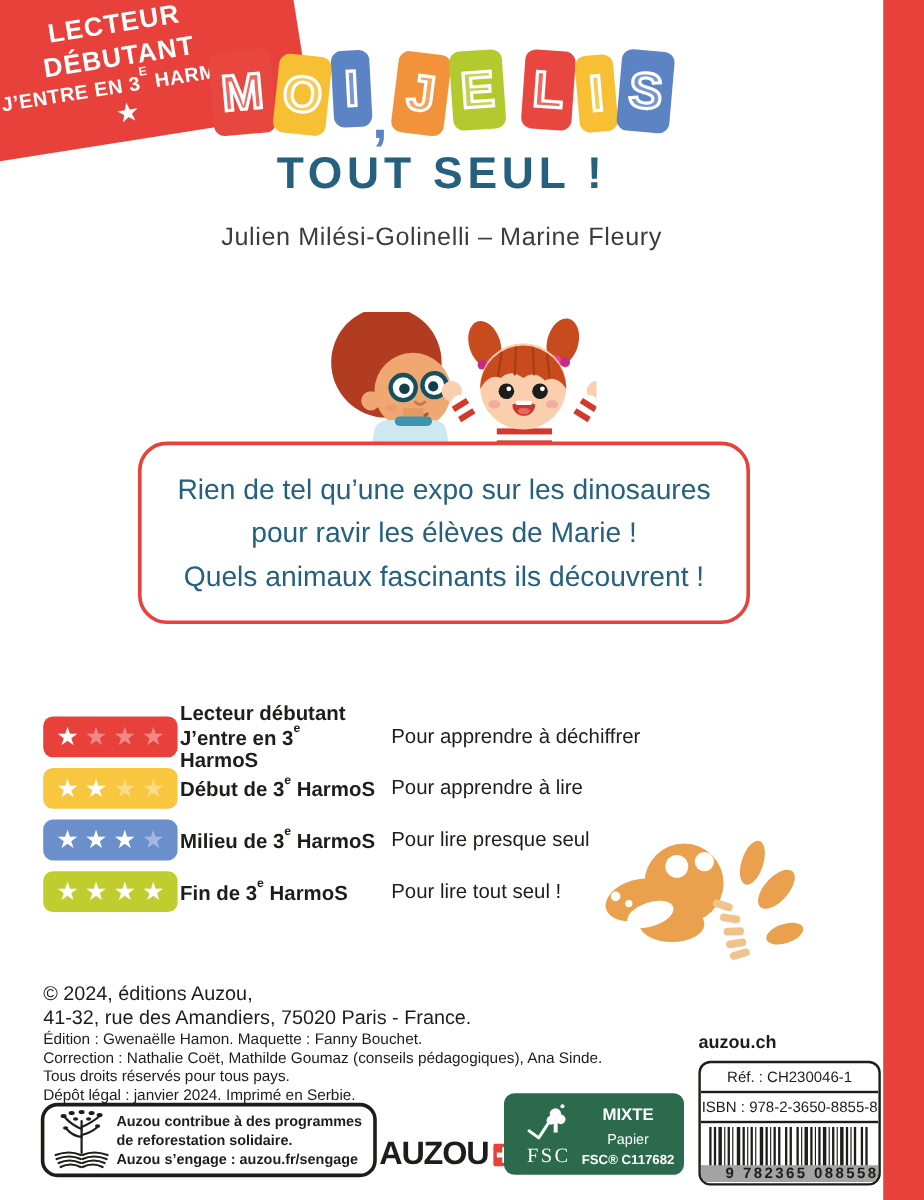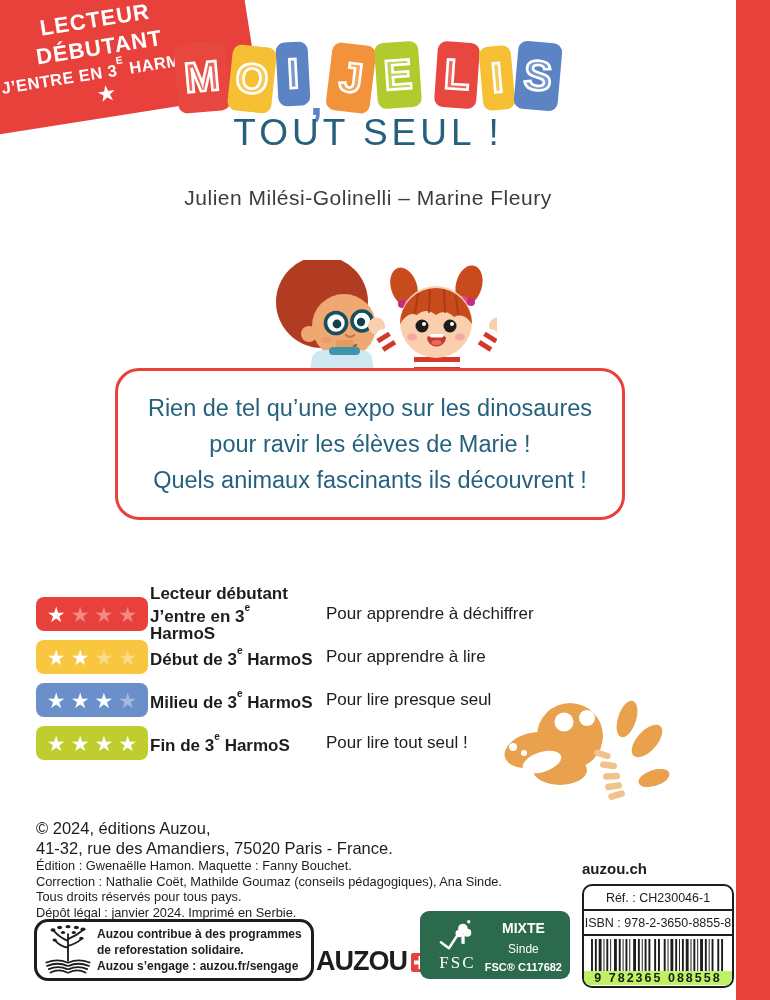--- a/index.html
+++ b/index.html
@@ -35,21 +35,21 @@
   }
   .b-m { width:52px; height:70px; transform:rotate(-5deg); }
   .b-o { width:44px; height:66px; transform:rotate(6deg); margin-left:2px; margin-top:4px; }
   .b-i1 { width:32px; height:64px; transform:rotate(-3deg); margin-left:3px; }
   .comma { font-size:46px; font-weight:bold; align-self:flex-end; margin:0 2px -14px 1px; }
   .b-j { width:44px; height:68px; transform:rotate(7deg); margin-left:4px; margin-top:2px; }
   .b-e { width:44px; height:66px; transform:rotate(-4deg); margin-left:3px; }
   .b-l { width:42px; height:66px; transform:rotate(4deg); margin-left:16px; }
   .b-i2 { width:32px; height:64px; transform:rotate(-5deg); margin-left:3px; margin-top:4px; }
   .b-s { width:44px; height:68px; transform:rotate(5deg); margin-left:3px; }
-  .subtitle { margin-top:0; font-size:37px; letter-spacing:4px; font-weight:400; }
+  .subtitle { margin-top:12px; font-size:37px; letter-spacing:4px; font-weight:700; }
 
   
   .authors { position:absolute; left:0; top:186px; width:736px; text-align:center;
     font-size:21px; letter-spacing:.5px; color:#3c3c3c; }
 
   
   .children { position:absolute; left:252px; top:260px; width:245px; height:111px; }
 
   
   .blurb {
@@ -108,22 +108,22 @@
   
   .website { position:absolute; left:582px; top:860px; width:152px; text-align:left;
     font-size:15px; font-weight:bold; }
   .barcode-box {
     position:absolute; left:582px; top:884px; width:152px; height:104px;
     background:#fff; border:2px solid #1d1d1b; border-radius:10px; overflow:hidden;
   }
   .bc-row { height:25px; display:flex; align-items:center; justify-content:center;
     font-size:12.5px; border-bottom:2px solid #1d1d1b; }
   .bc-bars { display:block; margin:3px auto 0; }
-  .bc-digits { position:relative; margin-top:-12px; text-align:center;
-    font-size:12.5px; font-weight:bold; letter-spacing:2px; background:#bef264; }
+  .bc-digits { position:relative; margin-top:-12px; text-align:right;
+    font-size:12.5px; font-weight:bold; letter-spacing:2px; background:#a3a3a3; }
 </style>
 </head>
 <body>
 
 <div class="page">
 
   <div class="spine-strip" style="background: rgb(232, 65, 60);"></div>
 
   <div class="corner-badge" style="background: rgb(232, 65, 60);">
     <div class="l1">LECTEUR</div>
@@ -347,21 +347,21 @@
         <path d="M8 32 L19 40 L36 14" stroke="#fff" stroke-width="3.4" fill="none" stroke-linecap="round" stroke-linejoin="round"></path>
         <circle cx="38" cy="13" r="6.5" fill="#fff"></circle>
         <circle cx="44" cy="19" r="5.5" fill="#fff"></circle>
         <circle cx="33" cy="20" r="5" fill="#fff"></circle>
         <rect x="36" y="20" width="4.5" height="14" fill="#fff"></rect>
       </svg>
       <div class="fsc-acronym">FSC</div>
     </div>
     <div class="fsc-right">
       <div class="f1">MIXTE</div>
-      <div class="f2">Sinde</div>
+      <div class="f2">Papier</div>
       <div class="f3">FSC® C117682</div>
     </div>
   </div>
 
   <div class="website">auzou.ch</div>
 
   <div class="barcode-box">
     <div class="bc-row">Réf. : CH230046-1</div>
     <div class="bc-row">ISBN : 978-2-3650-8855-8</div>
     <svg class="bc-bars" width="140" height="44" viewBox="0 0 140 46" aria-hidden="true">

